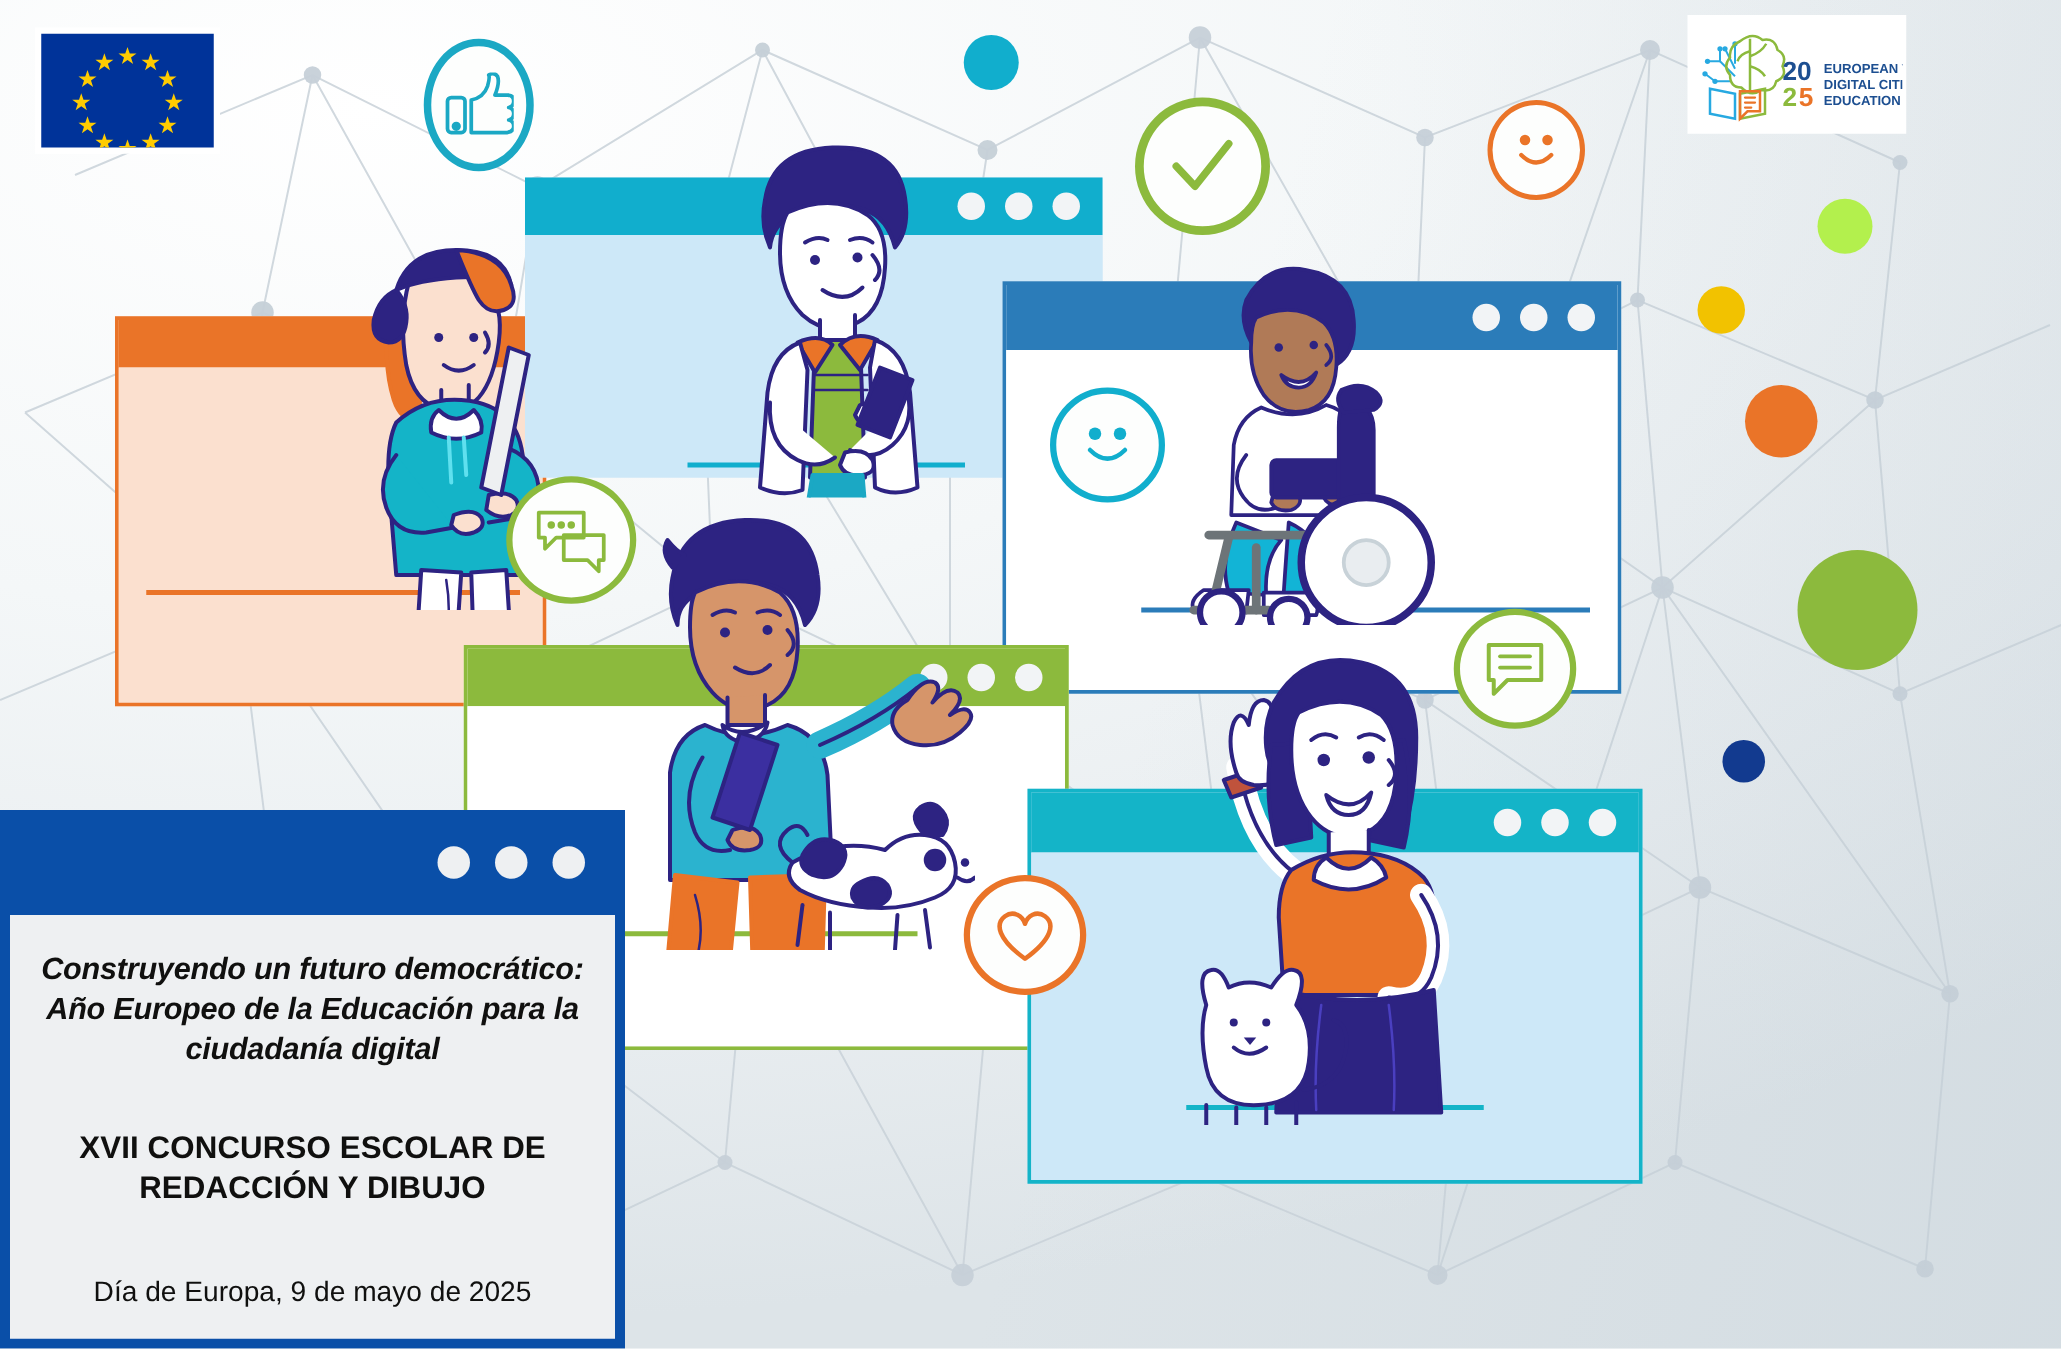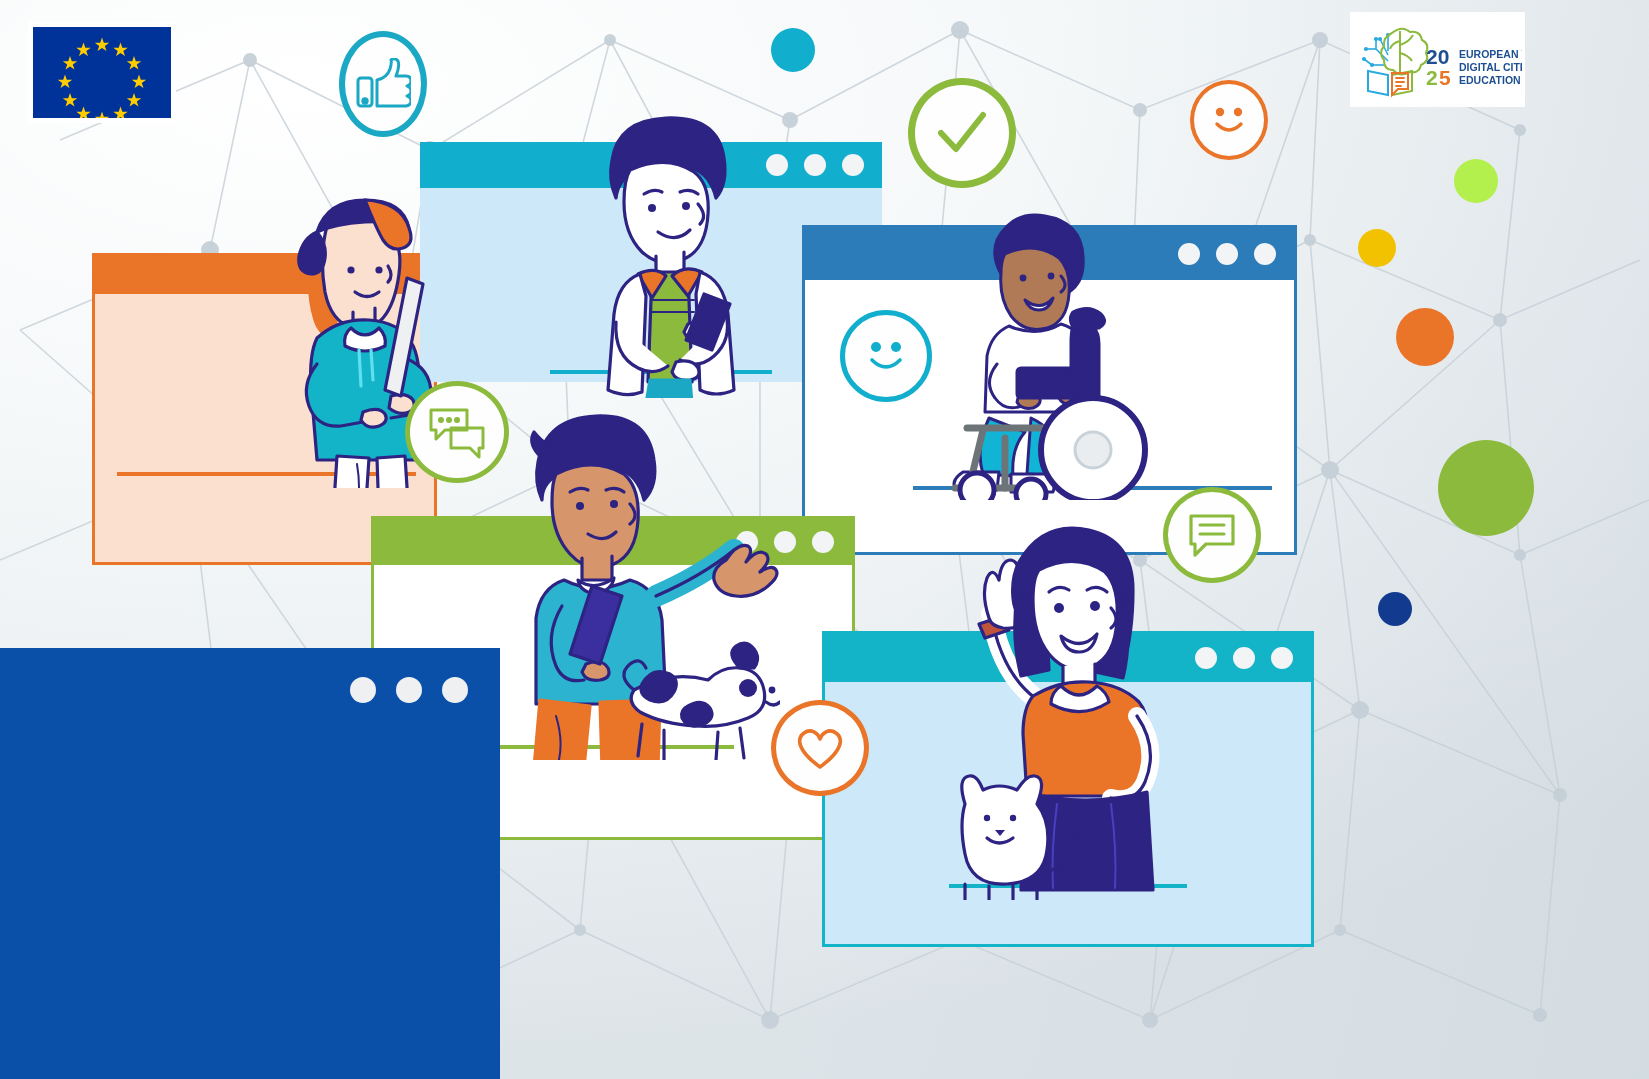--- a/index.html
+++ b/index.html
@@ -586,15 +586,20 @@
       <text x="105" y="63" font-family="'Liberation Sans',sans-serif" font-size="10.5" font-weight="bold" fill="#1d4f91">EDUCATION</text>
     </svg>
   </div>
 
   <div id="card">
     <div class="titlebar">
       <span class="dot"></span>
       <span class="dot"></span>
       <span class="dot"></span>
     </div>
+    <div class="inner">
+      <p class="t-italic">Construyendo un futuro democrático: Año Europeo de la Educación para la ciudadanía digital</p>
+      <p class="t-caps">XVII CONCURSO ESCOLAR DE REDACCIÓN Y DIBUJO</p>
+      <p class="t-date">Día de Europa, 9 de mayo de 2025</p>
+    </div>
   </div>
 
 </div>
 
 </body></html>

